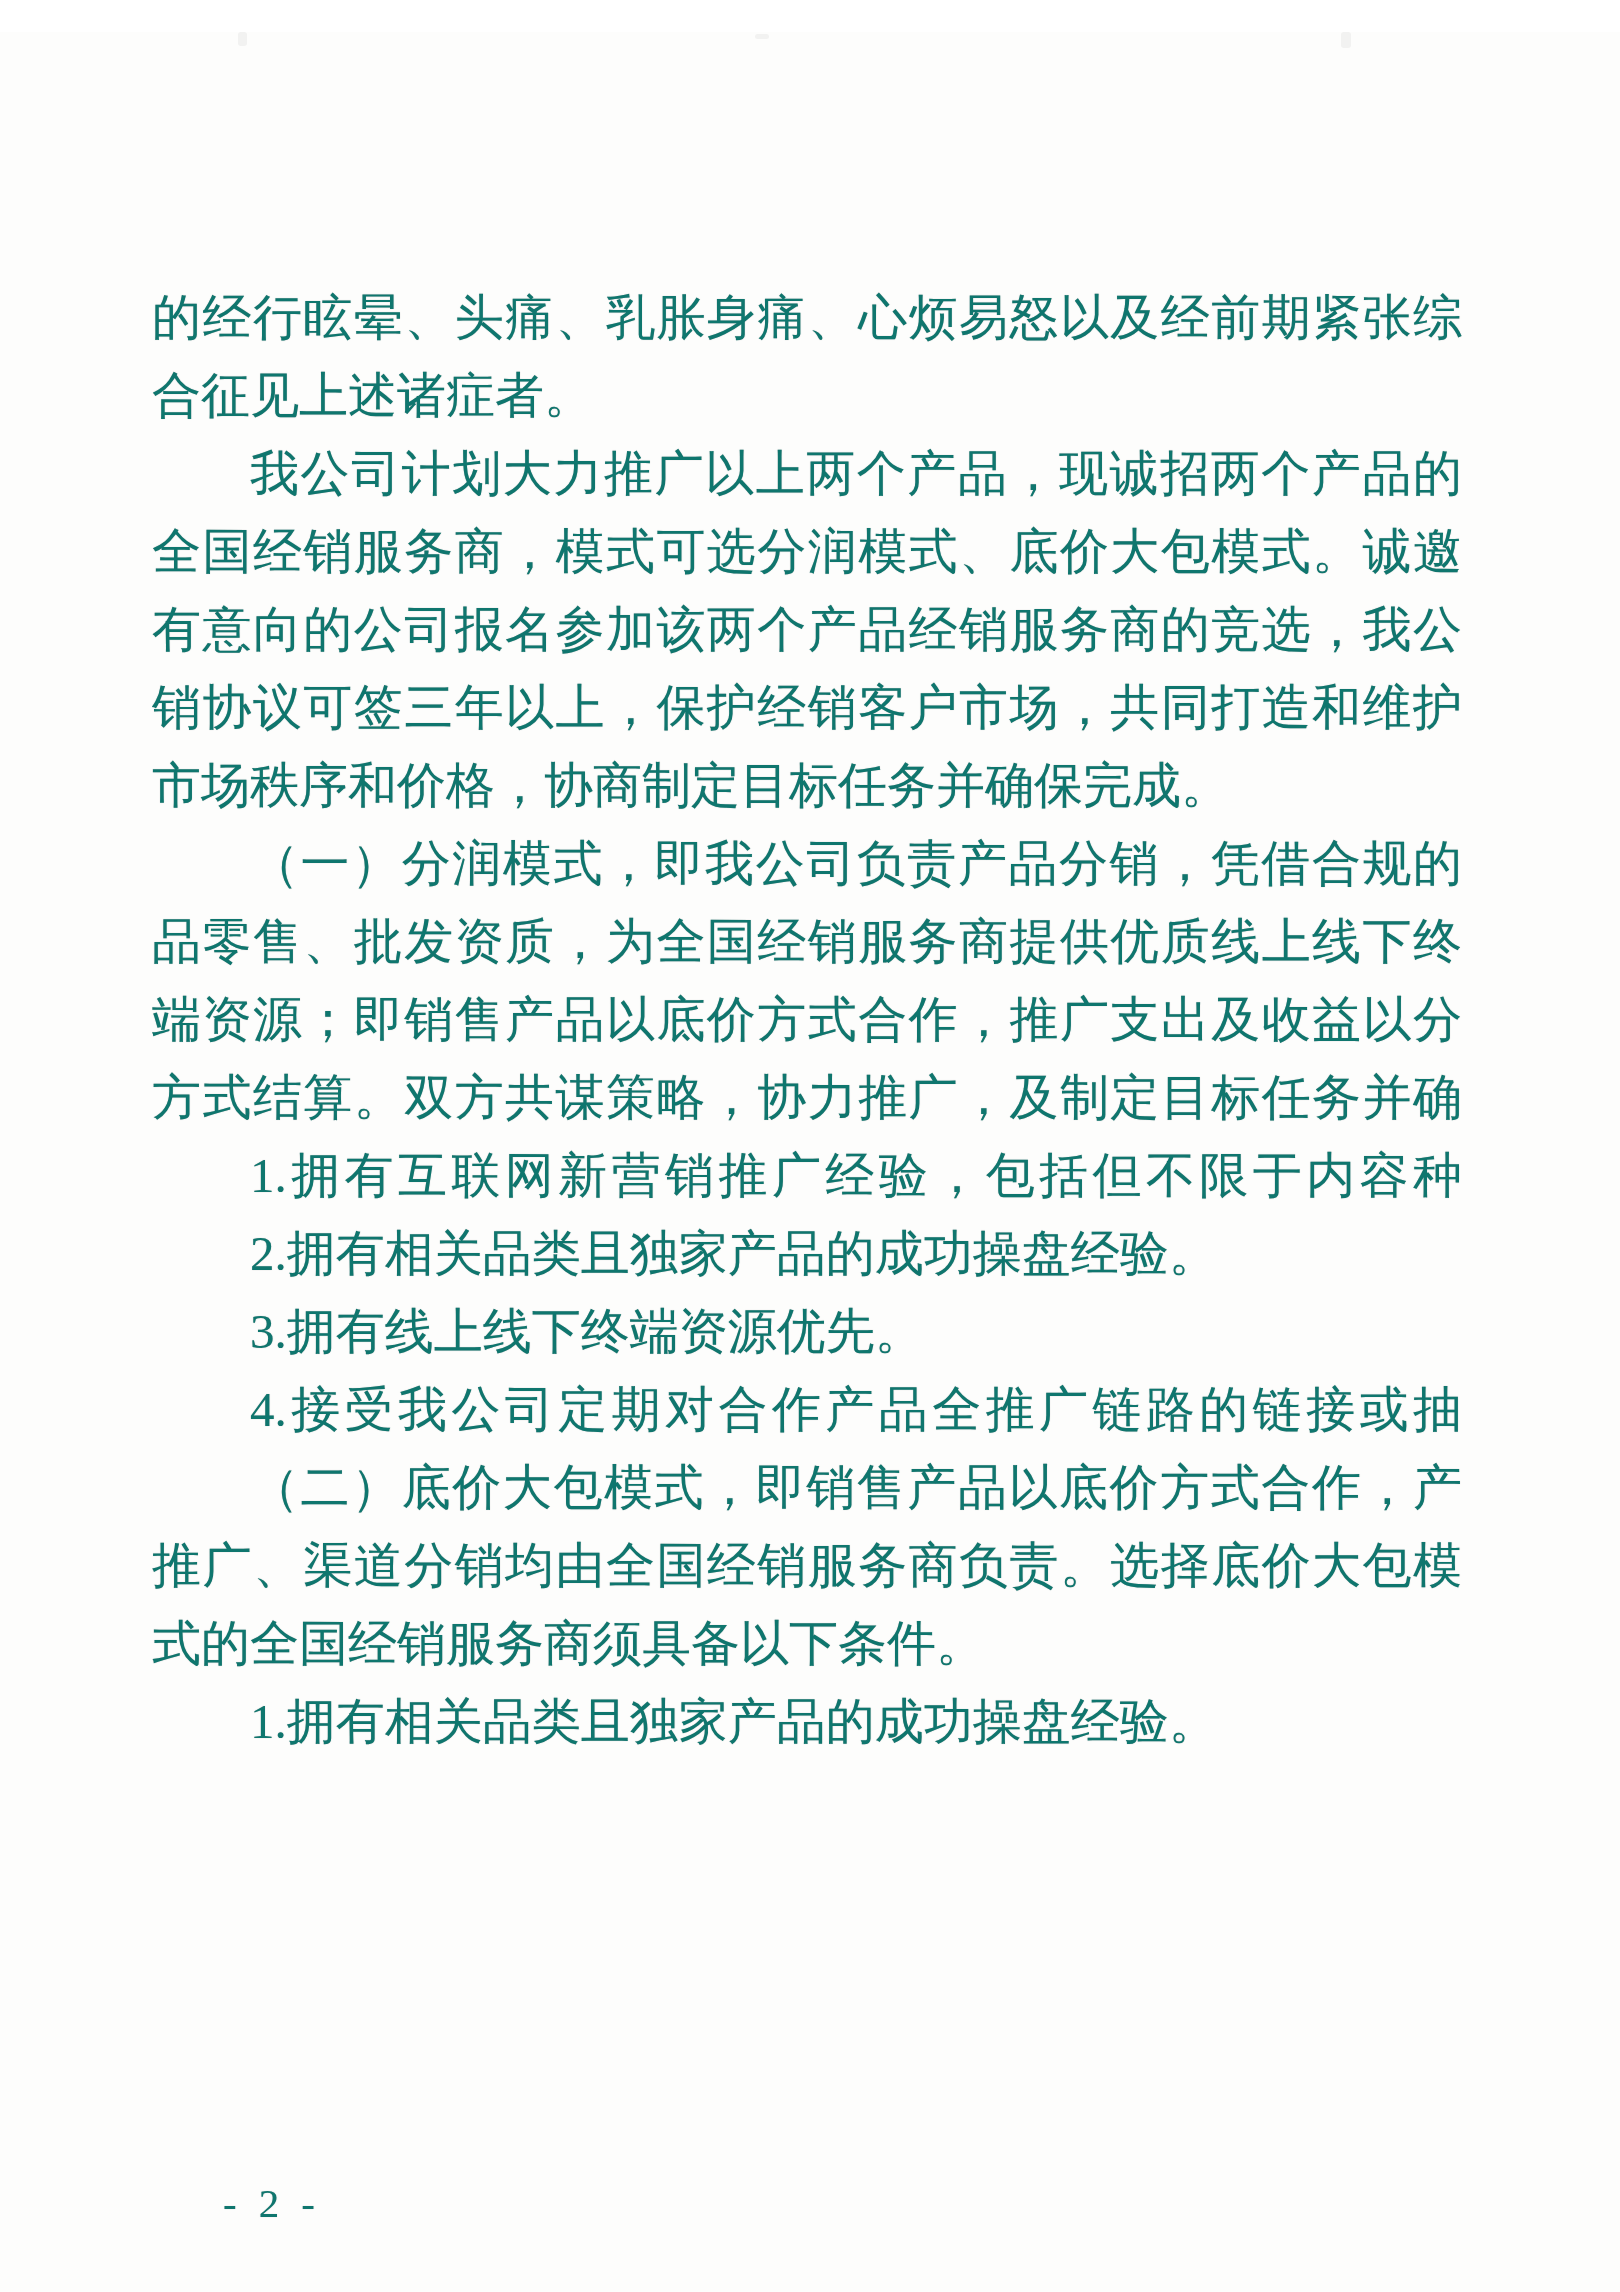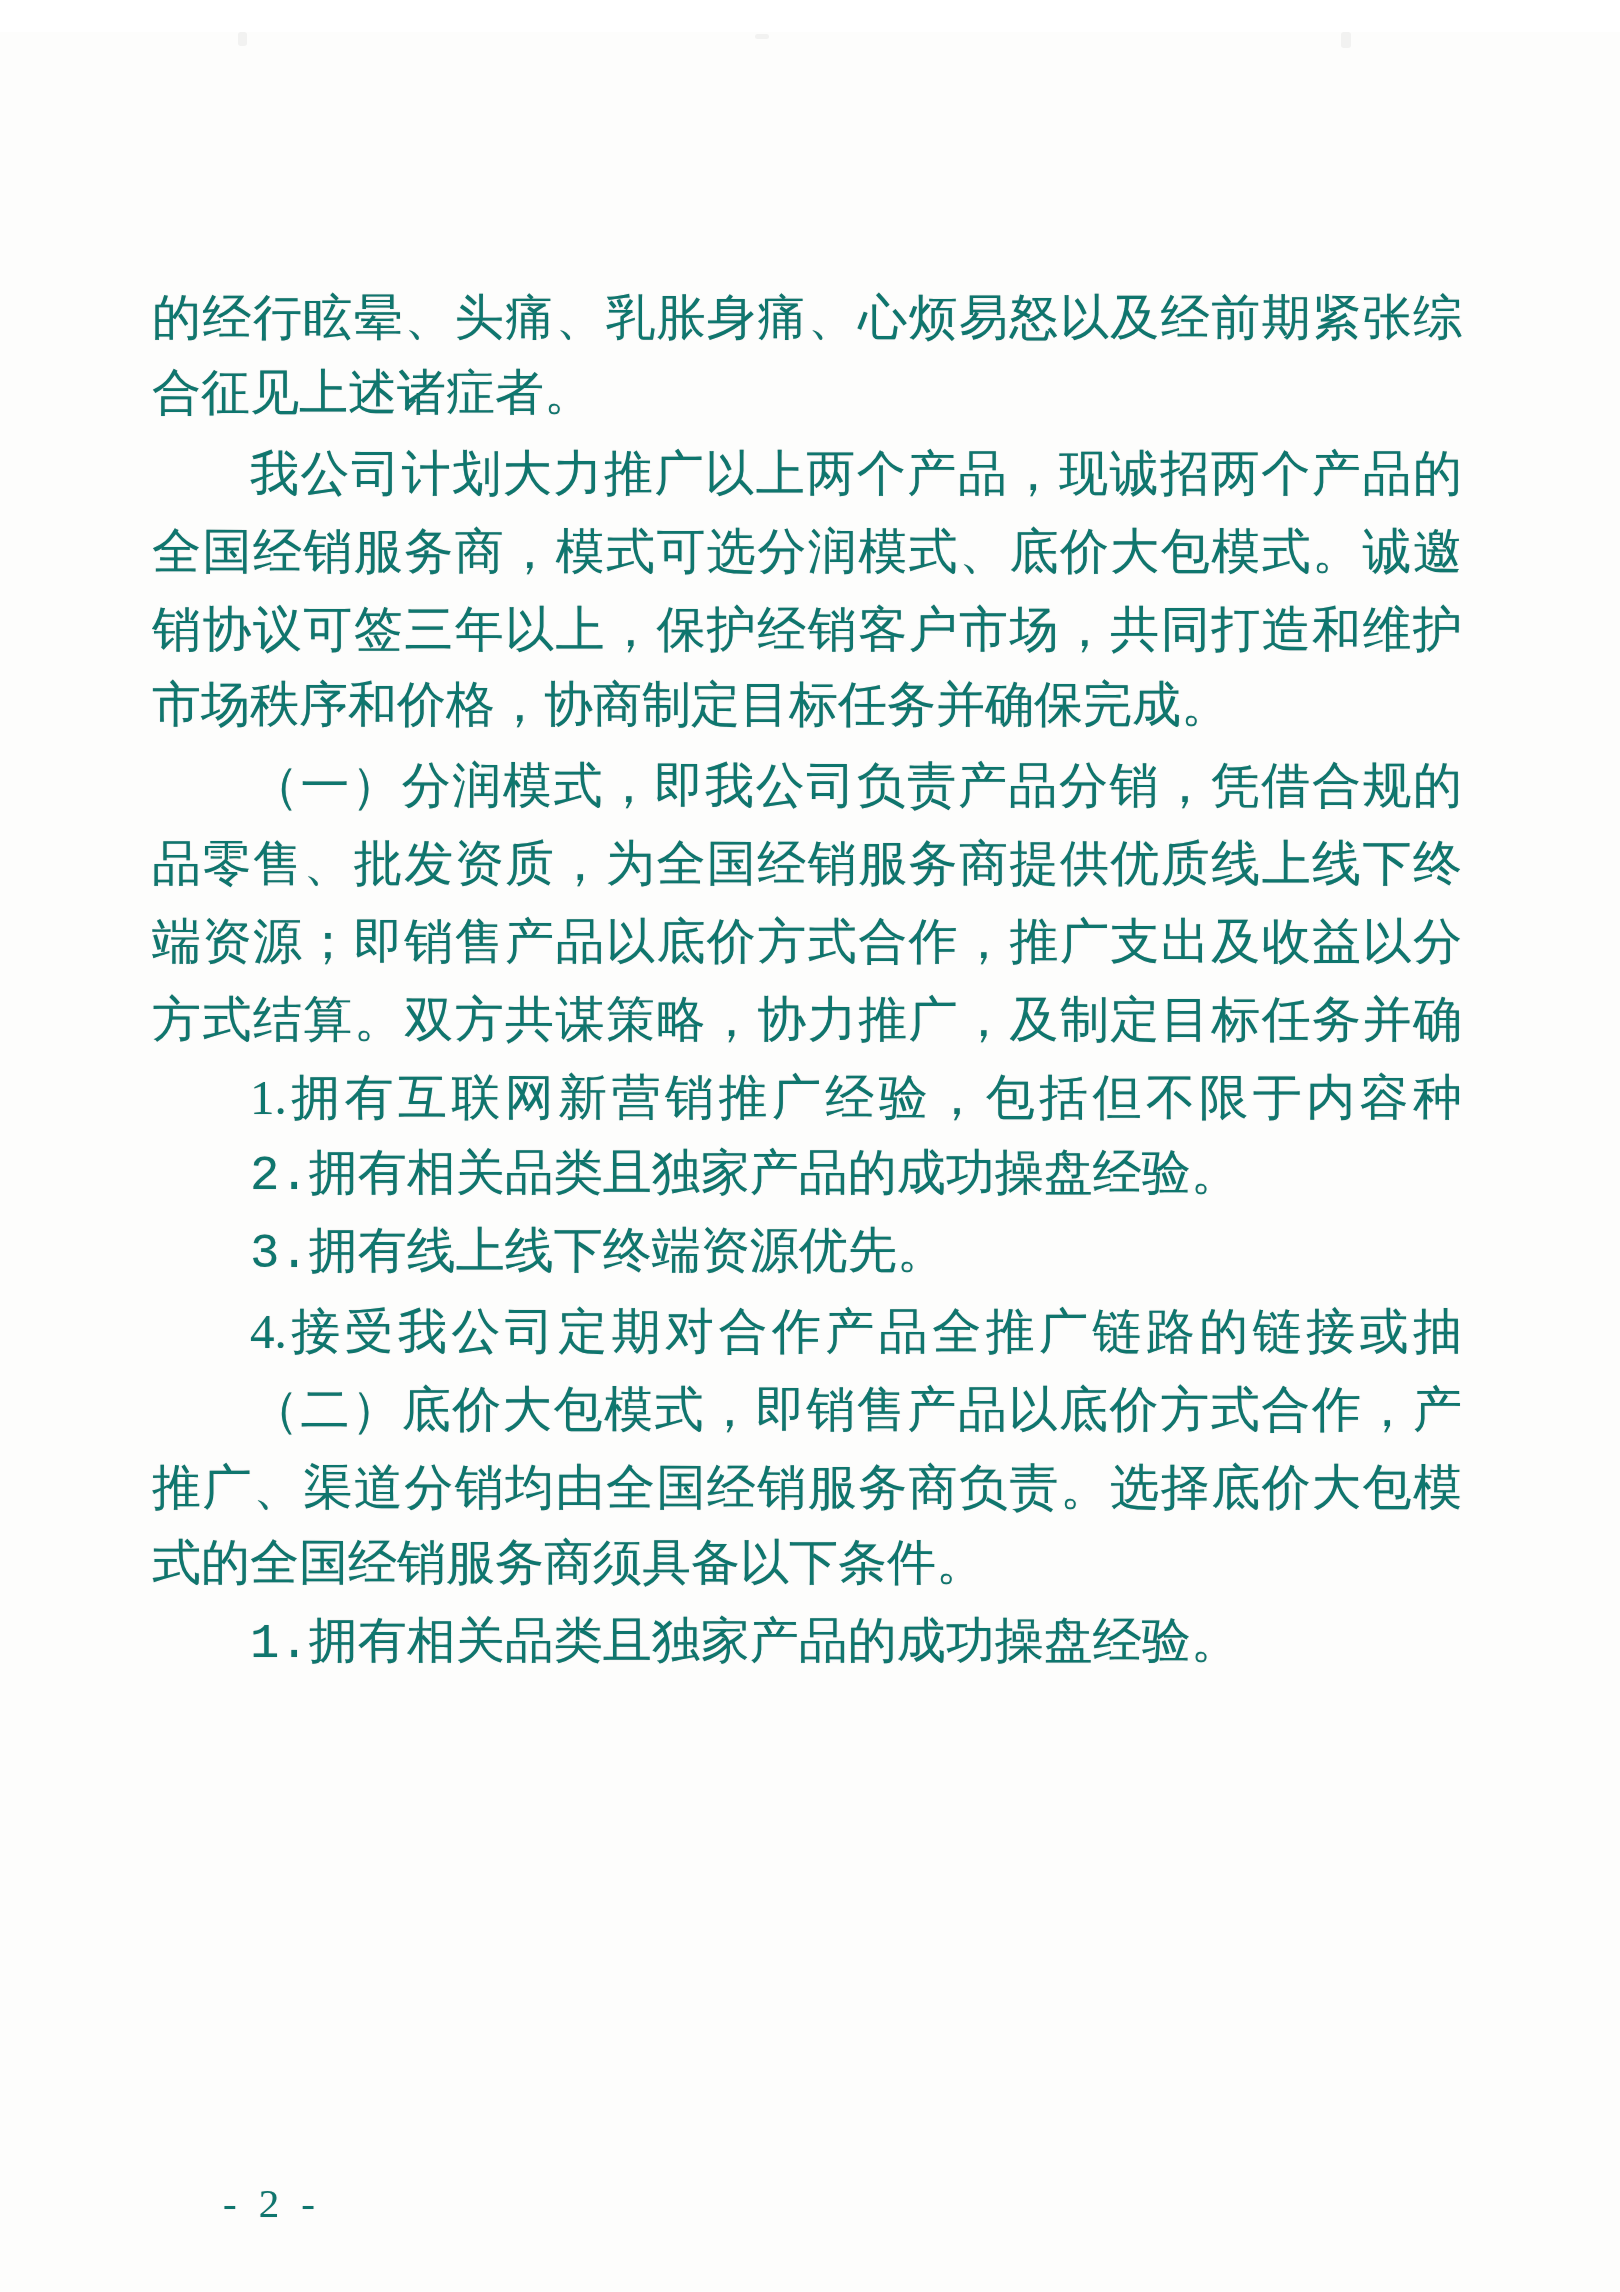--- a/index.html
+++ b/index.html
@@ -28,21 +28,20 @@
     line-height: 78px;
     height: 78px;
     overflow: hidden;
     text-align: justify;
     text-align-last: justify;
     text-shadow: 0 0 1px rgba(45,45,45,0.35);
   }
   .line.ns {
     text-align: right;
     text-align-last: left;
-    font-family: Liberation Mono, monospace;
   }
   .line.ind {
     padding-left: 98px;
   }
   .line .bold {
     font-weight: normal;
   }
   .page-number {
     position: absolute;
     left: 223px;
@@ -68,20 +67,21 @@
 
   <div class="artifact a1"></div>
   <div class="artifact a2"></div>
   <div class="artifact a3"></div>
 
   <div class="text-block">
     <div class="line">的经行眩晕、头痛、乳胀身痛、心烦易怒以及经前期紧张综</div>
     <div class="line ns">合征见上述诸症者。</div>
     <div class="line ind">我公司计划大力推广以上两个产品，现诚招两个产品的</div>
     <div class="line">全国经销服务商，模式可选分润模式、底价大包模式。诚邀</div>
+    <div class="line">有意向的公司报名参加该两个产品经销服务商的竞选，我公</div>
     <div class="line">销协议可签三年以上，保护经销客户市场，共同打造和维护</div>
     <div class="line ns">市场秩序和价格，协商制定目标任务并确保完成。</div>
     <div class="line ind">
       <span class="bold">（一）分润模式</span><span>，即我公司负责产品分销，凭借合规的药</span>
     </div>
     <div class="line">品零售、批发资质，为全国经销服务商提供优质线上线下终</div>
     <div class="line">端资源；即销售产品以底价方式合作，推广支出及收益以分润</div>
     <div class="line">方式结算。双方共谋策略，协力推广，及制定目标任务并确</div>
     <div class="line ind">1.拥有互联网新营销推广经验，包括但不限于内容种草、</div>
     <div class="line ind ns">2.拥有相关品类且独家产品的成功操盘经验。</div>

